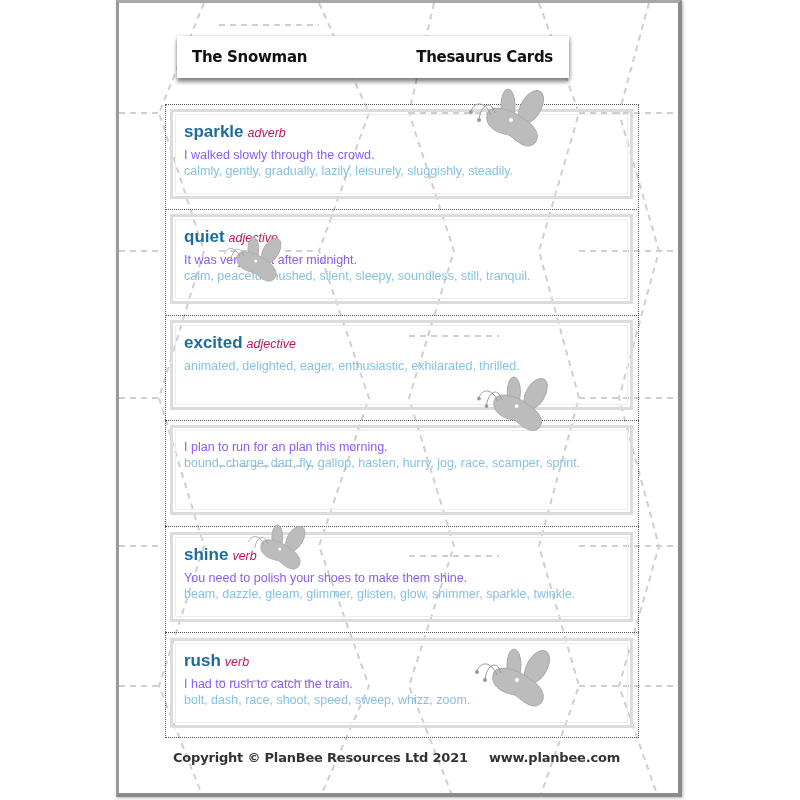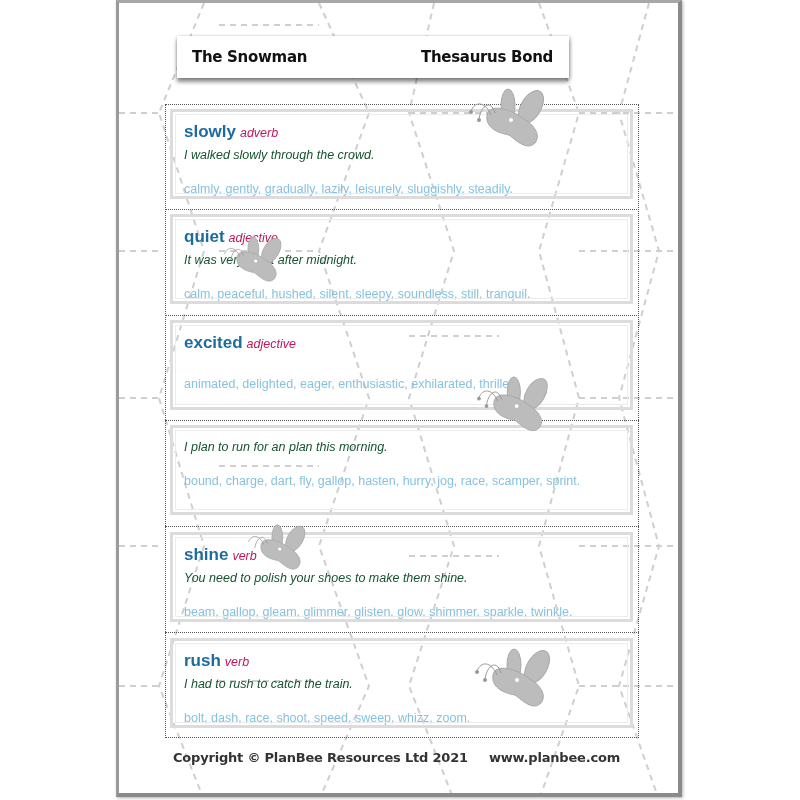--- a/index.html
+++ b/index.html
@@ -42,22 +42,22 @@
     border: 3px solid #dcdcdc; box-sizing: border-box;
     background: transparent;
   }
   .card::after {
     content: ""; position: absolute; inset: 2px; border: 1px solid #ececec;
   }
   .card-text { position: absolute; left: 11px; top: 10px; right: 8px; }
   .headword-line { height: 24px; white-space: nowrap; }
   .headword { font-weight: bold; font-size: 17px; color: #1e6c9e; }
   .pos { font-style: italic; font-size: 12.5px; color: #be185d; margin-left: 4px; }
-  .example { font-style: italic; font-size: 12.5px; color: #14532d; margin-top: 2px; white-space: nowrap; }
-  .synonyms { font-size: 12.5px; color: #86c2e0; margin-top: 20px; white-space: nowrap; }
+  .example { font-size: 12.5px; color: #8b5cf6; margin-top: 2px; white-space: nowrap; }
+  .synonyms { font-size: 12.5px; color: #86c2e0; margin-top: 2px; white-space: nowrap; }
   .bee { position: absolute; pointer-events: none; }
   .footer-left, .footer-right {
     position: absolute; top: 747px; font-family: "DejaVu Sans", sans-serif;
     font-weight: bold; font-size: 13px; color: #333; letter-spacing: -0.2px;
   }
   .footer-left { left: 54px; }
   .footer-right { right: 58px; }
 </style>
 </head>
 <body>
@@ -88,34 +88,34 @@
       <polyline points="85,0 40,110 85,248 40,395 85,543 40,683 85,797"></polyline>
       <polyline points="200,0 250,110 200,248 250,395 200,543 250,683 200,797"></polyline>
       <polyline points="315,0 290,110 335,248 290,395 335,543 290,683 335,797"></polyline>
       <polyline points="420,0 460,110 420,248 460,395 420,543 460,683 420,797"></polyline>
       <polyline points="530,0 500,110 540,248 500,395 540,543 500,683 540,797"></polyline>
     </g>
   </svg>
 
   <div class="header-bar">
     <span class="header-left">The Snowman</span>
-    <span class="header-right">Thesaurus Bond</span>
+    <span class="header-right">Thesaurus Cards</span>
   </div>
 
   <div class="outer-cut"></div>
   <div class="card-cut" style="top:206px"></div>
   <div class="card-cut" style="top:312px"></div>
   <div class="card-cut" style="top:417px"></div>
   <div class="card-cut" style="top:523px"></div>
   <div class="card-cut" style="top:629px"></div>
 
   <div class="card" style="top:106px">
     <div class="card-text">
       <div class="headword-line">
-        <span class="headword">slowly</span><span class="pos">adverb</span>
+        <span class="headword">sparkle</span><span class="pos">adverb</span>
       </div>
       <div class="example">I walked slowly through the crowd.</div>
       <div class="synonyms">calmly, gently, gradually, lazily, leisurely, sluggishly, steadily.</div>
     </div>
   </div>
 
   <div class="card" style="top:211px">
     <div class="card-text">
       <div class="headword-line">
         <span class="headword">quiet</span><span class="pos">adjective</span>
@@ -140,21 +140,21 @@
       <div class="synonyms">bound, charge, dart, fly, gallop, hasten, hurry, jog, race, scamper, sprint.</div>
     </div>
   </div>
 
   <div class="card" style="top:529px">
     <div class="card-text">
       <div class="headword-line">
         <span class="headword">shine</span><span class="pos">verb</span>
       </div>
       <div class="example">You need to polish your shoes to make them shine.</div>
-      <div class="synonyms">beam, gallop, gleam, glimmer, glisten, glow, shimmer, sparkle, twinkle.</div>
+      <div class="synonyms">beam, dazzle, gleam, glimmer, glisten, glow, shimmer, sparkle, twinkle.</div>
     </div>
   </div>
 
   <div class="card" style="top:635px">
     <div class="card-text">
       <div class="headword-line">
         <span class="headword">rush</span><span class="pos">verb</span>
       </div>
       <div class="example">I had to rush to catch the train.</div>
       <div class="synonyms">bolt, dash, race, shoot, speed, sweep, whizz, zoom.</div>

